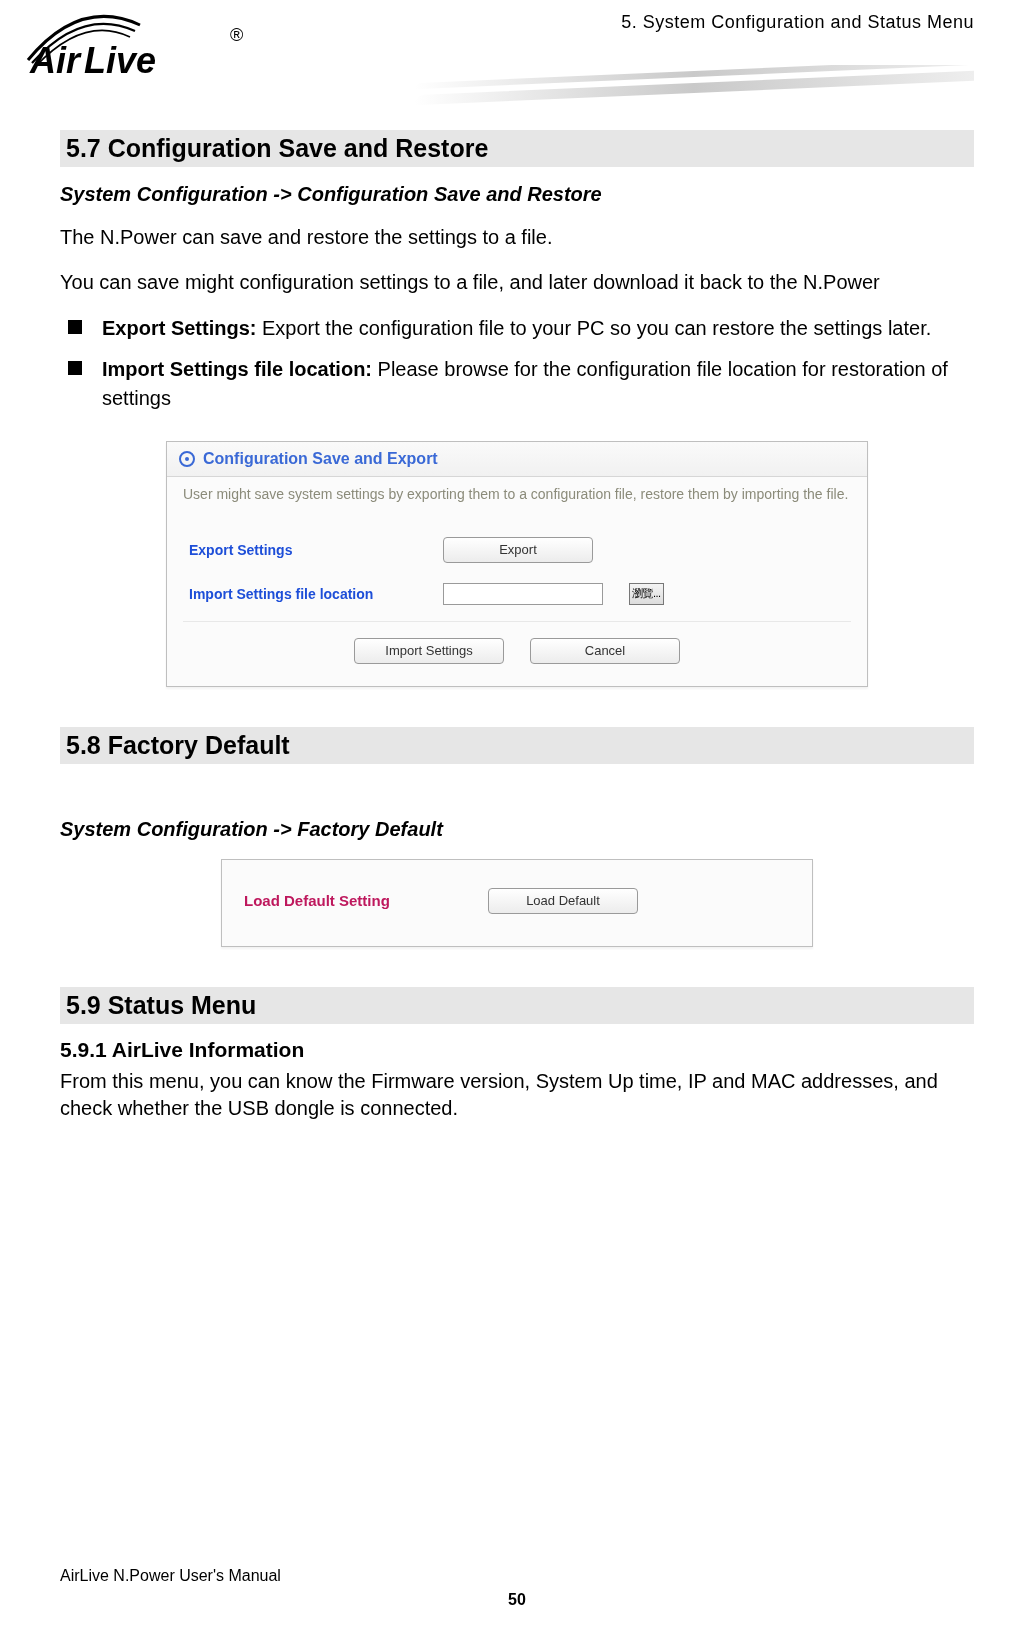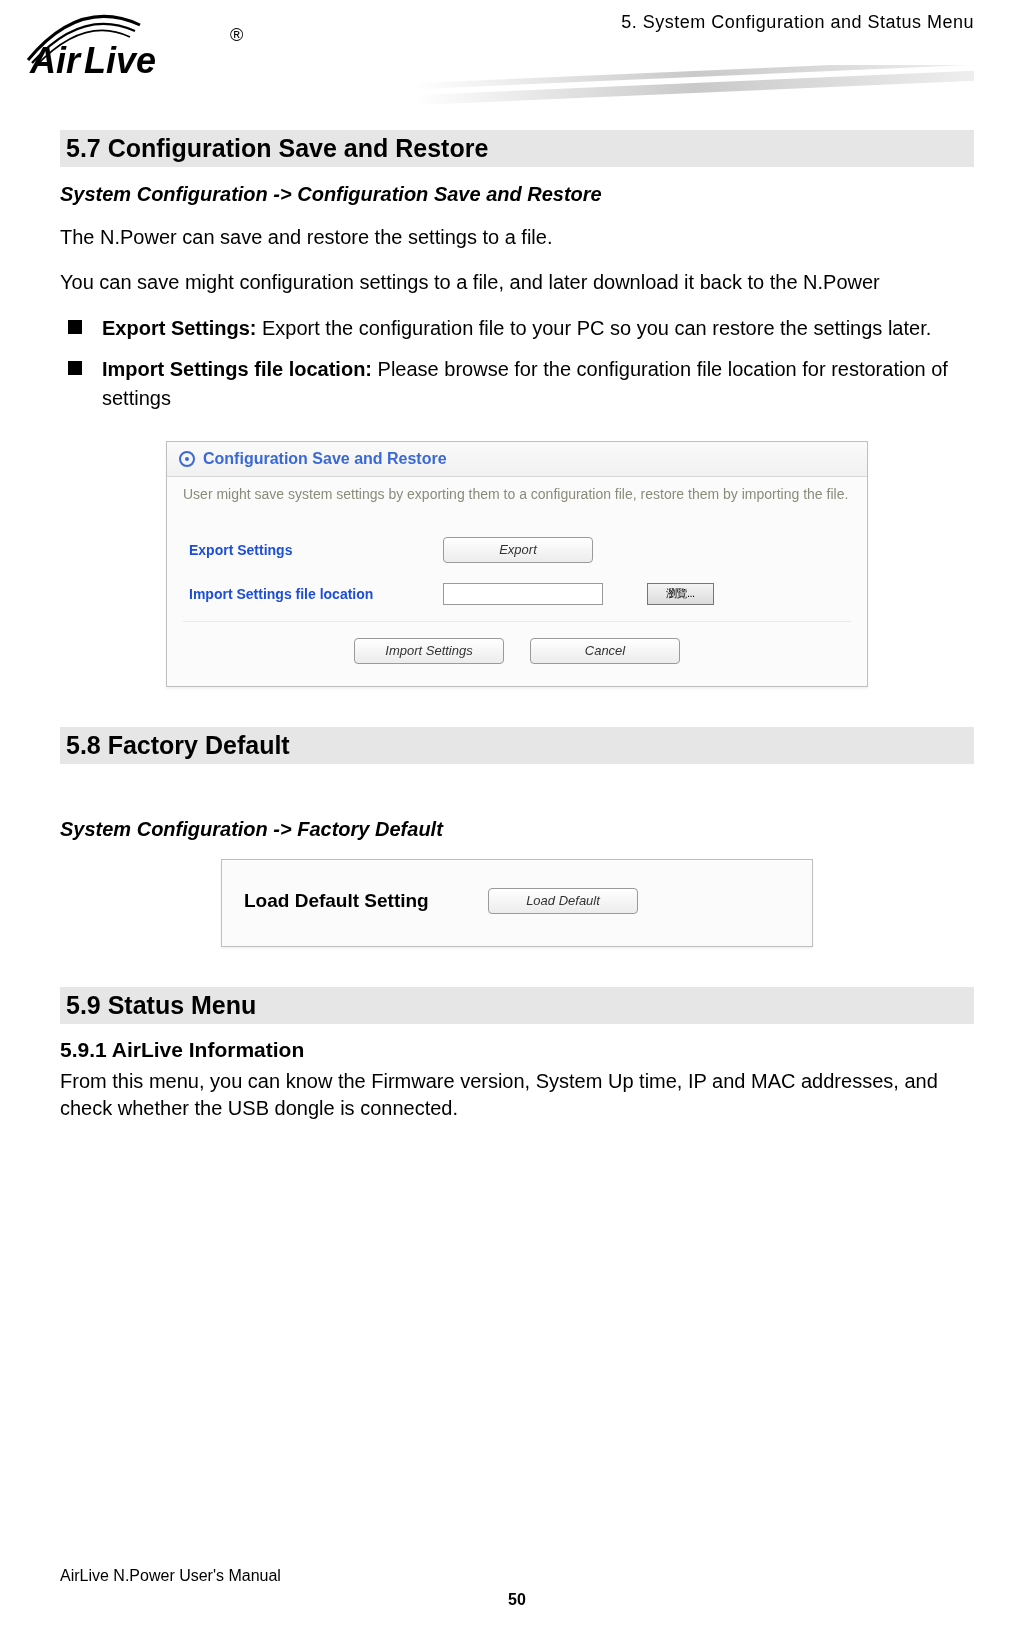--- a/index.html
+++ b/index.html
@@ -152,52 +152,51 @@
     align-items: center;
     gap: 24px;
     padding: 10px 6px;
   }
   .form-row .label {
     width: 230px;
     font-weight: bold;
     color: #1d4ed8;
     font-size: 14px;
   }
-  .form-row.small .label { width: 220px; font-size:19px; color:#000000; }
+  .form-row.small .label { width: 220px; font-size:15px; color:#be185d; }
   .ui-btn {
     border: 1px solid #9a9a9a;
     background: linear-gradient(#ffffff,#ececec);
     border-radius: 4px;
     height: 26px;
     min-width: 150px;
     font-size: 13px;
     color: #333;
     padding: 0 8px;
     display: inline-flex;
     align-items: center;
     justify-content: center;
     box-sizing: border-box;
-    font-style: italic;
   }
   .ui-text-input {
     border: 1px solid #9a9a9a;
     height: 22px;
     width: 160px;
     background: #fff;
     box-sizing: border-box;
     padding: 0 4px;
     font-size: 13px;
   }
   .browse-btn {
     border: 1px solid #777;
     height: 22px;
     background: linear-gradient(#f4f4f4,#dcdcdc);
     font-size: 11px;
-    padding: 0 18px;
-    margin-left: 20px;
+    padding: 0 2px;
+    margin-left: 2px;
     letter-spacing: -0.5px;
   }
   .button-row {
     display: flex;
     gap: 26px;
     justify-content: center;
     padding: 16px 0 6px 0;
     border-top: 1px solid #e8e8e8;
     margin-top: 6px;
   }
@@ -257,21 +256,21 @@
         <span class="li-label">Export Settings:</span><span>   Export the configuration file to your PC so you can restore the settings later.</span>
       </li>
       <li>
         <span class="li-label">Import Settings file location:</span><span>  Please browse for the configuration file location for restoration of settings</span>
       </li>
     </ul>
 
     <div class="panel">
       <div class="panel-header">
         <span class="gear-icon"></span>
-        <span>Configuration Save and Restore</span>
+        <span>Configuration Save and Export</span>
       </div>
       <div class="panel-hint">User might save system settings by exporting them to a configuration file, restore them by importing the file.</div>
       <div class="panel-body">
         <div class="form-row">
           <div class="label">Export Settings</div>
           <button class="ui-btn">Export</button>
         </div>
         <div class="form-row">
           <div class="label">Import Settings file location</div>
           <input class="ui-text-input" type="text" value="" style="">

